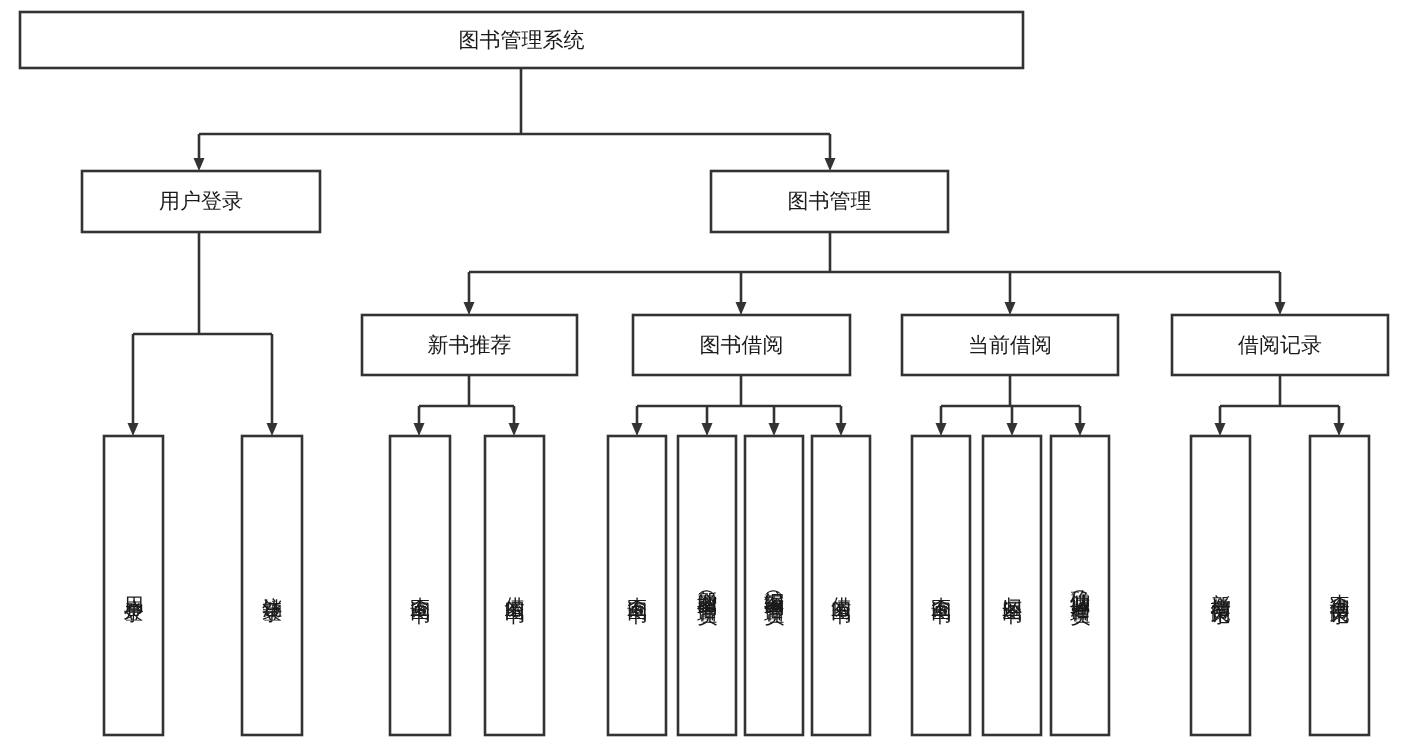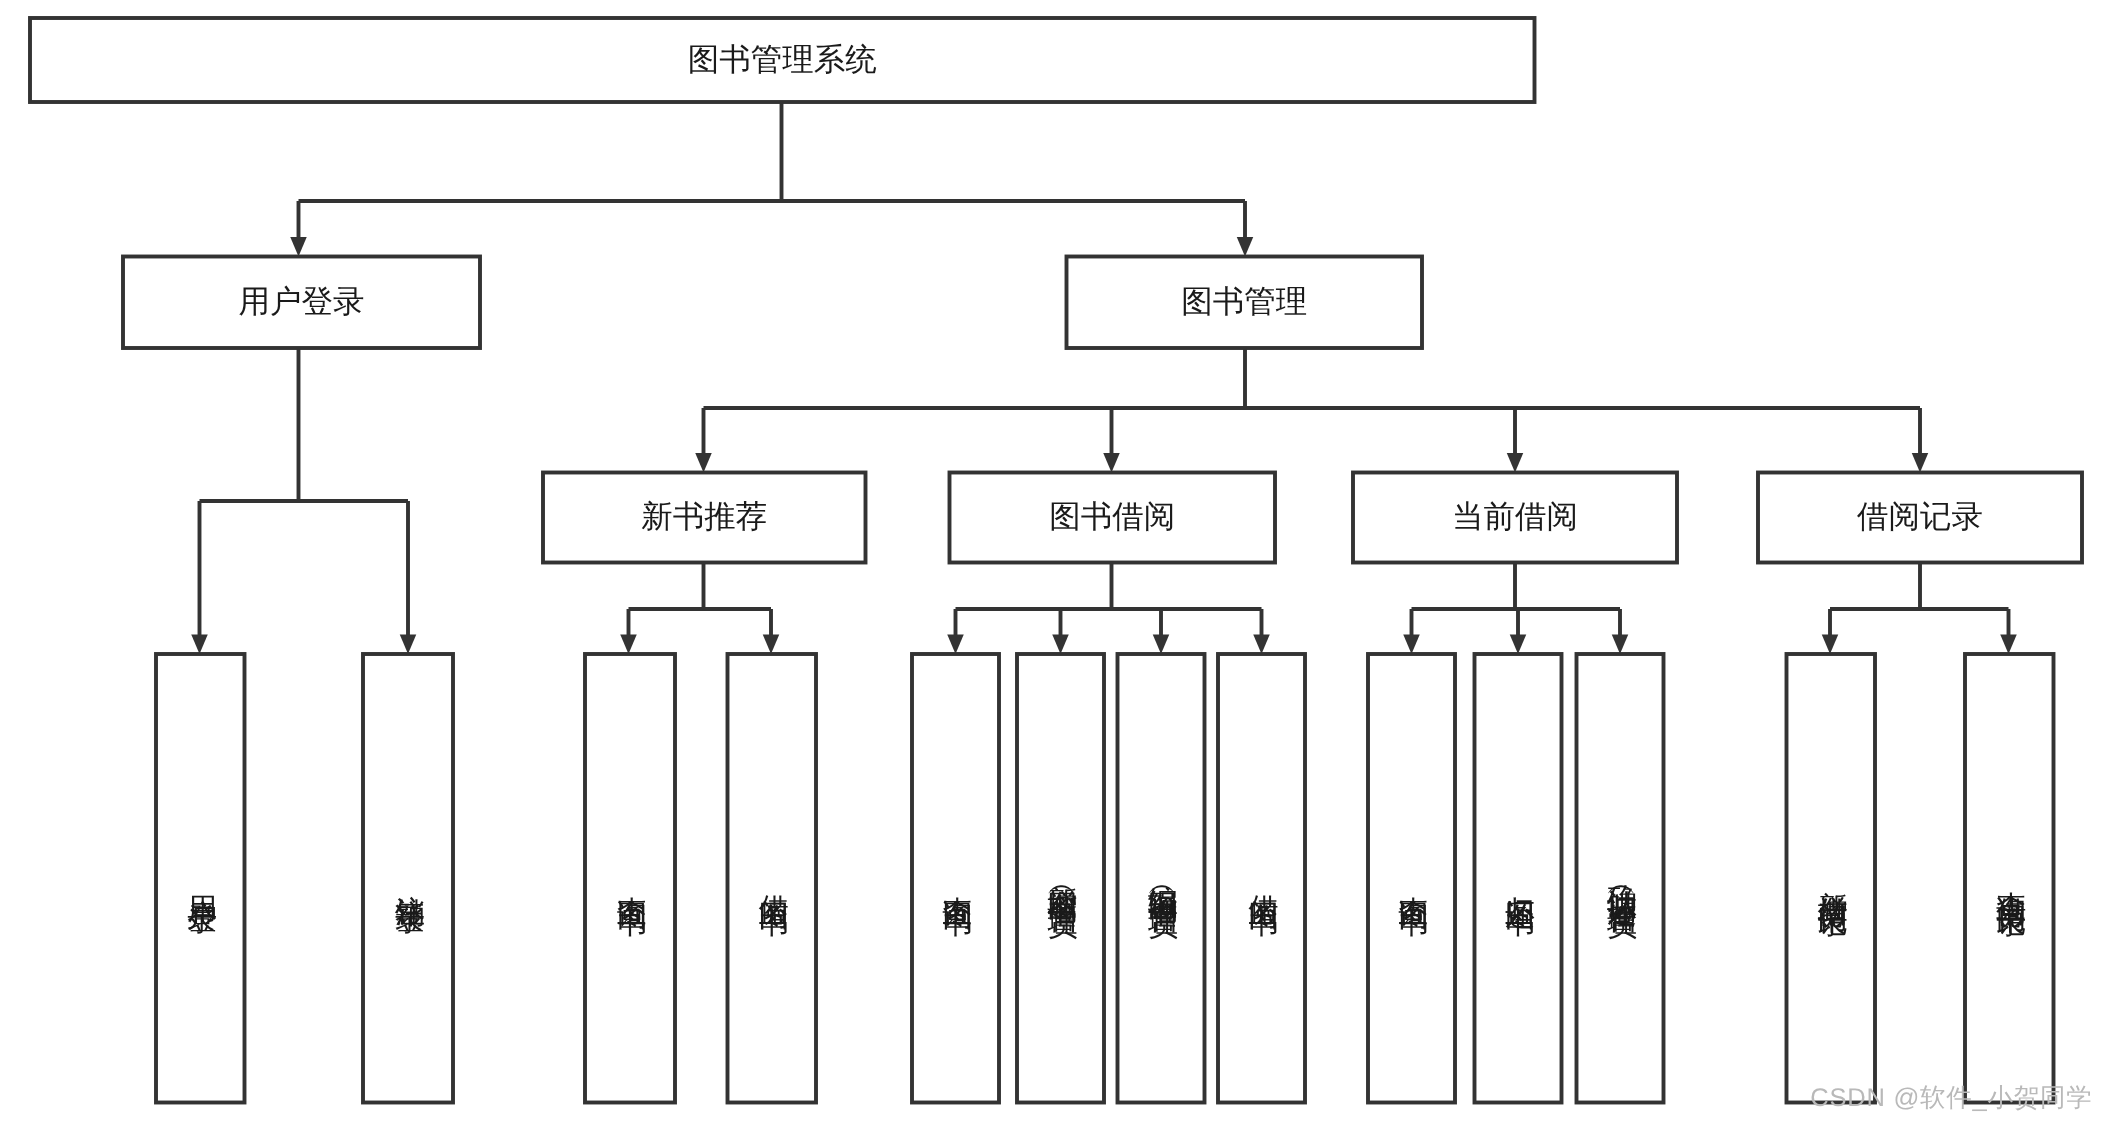--- a/index.html
+++ b/index.html
@@ -307,15 +307,14 @@
         <span>确认归还（管理员）</span>
       </div>
       <div class="leaf-label-wrap" style="left: 1191px; top: 436px; width: 59px; height: 299px;">
         <span>新增借阅记录</span>
       </div>
       <div class="leaf-label-wrap" style="left: 1310px; top: 436px; width: 59px; height: 299px;">
         <span>查询借阅记录</span>
       </div>
     </div>
 
-  <div class="watermark">CSDN @软件_小贺同学</div>
 
 </div>
 
 </body></html>

